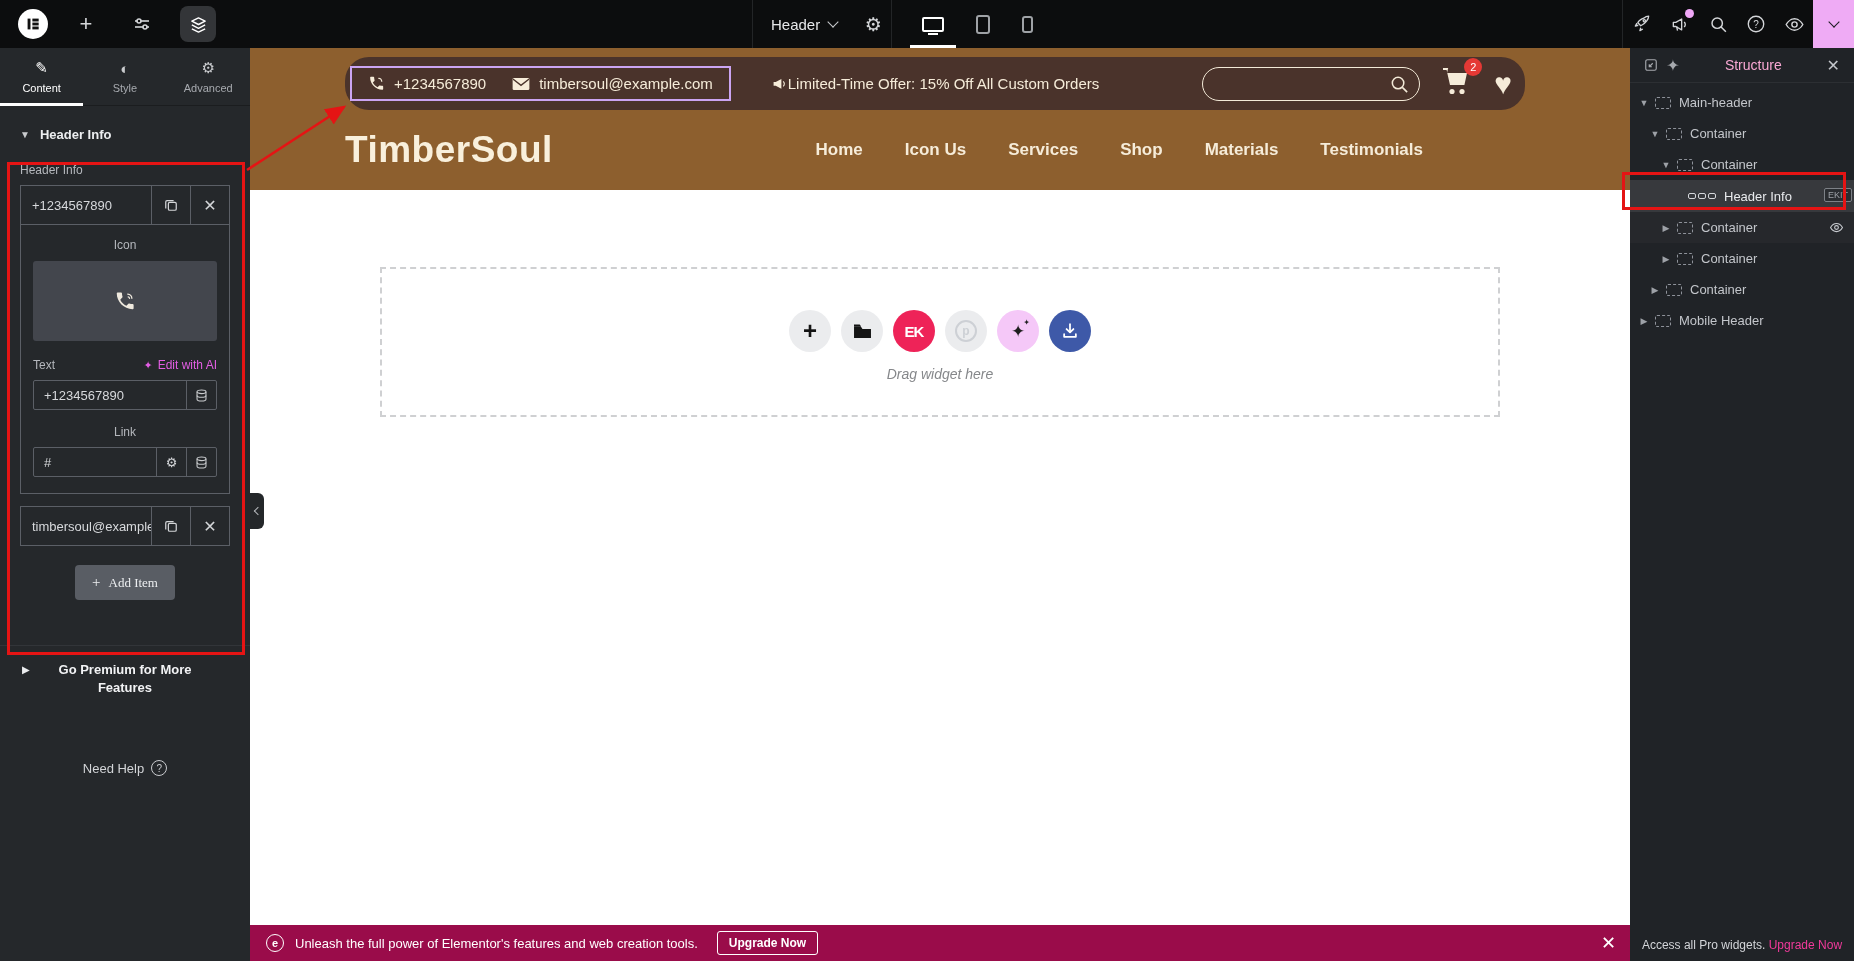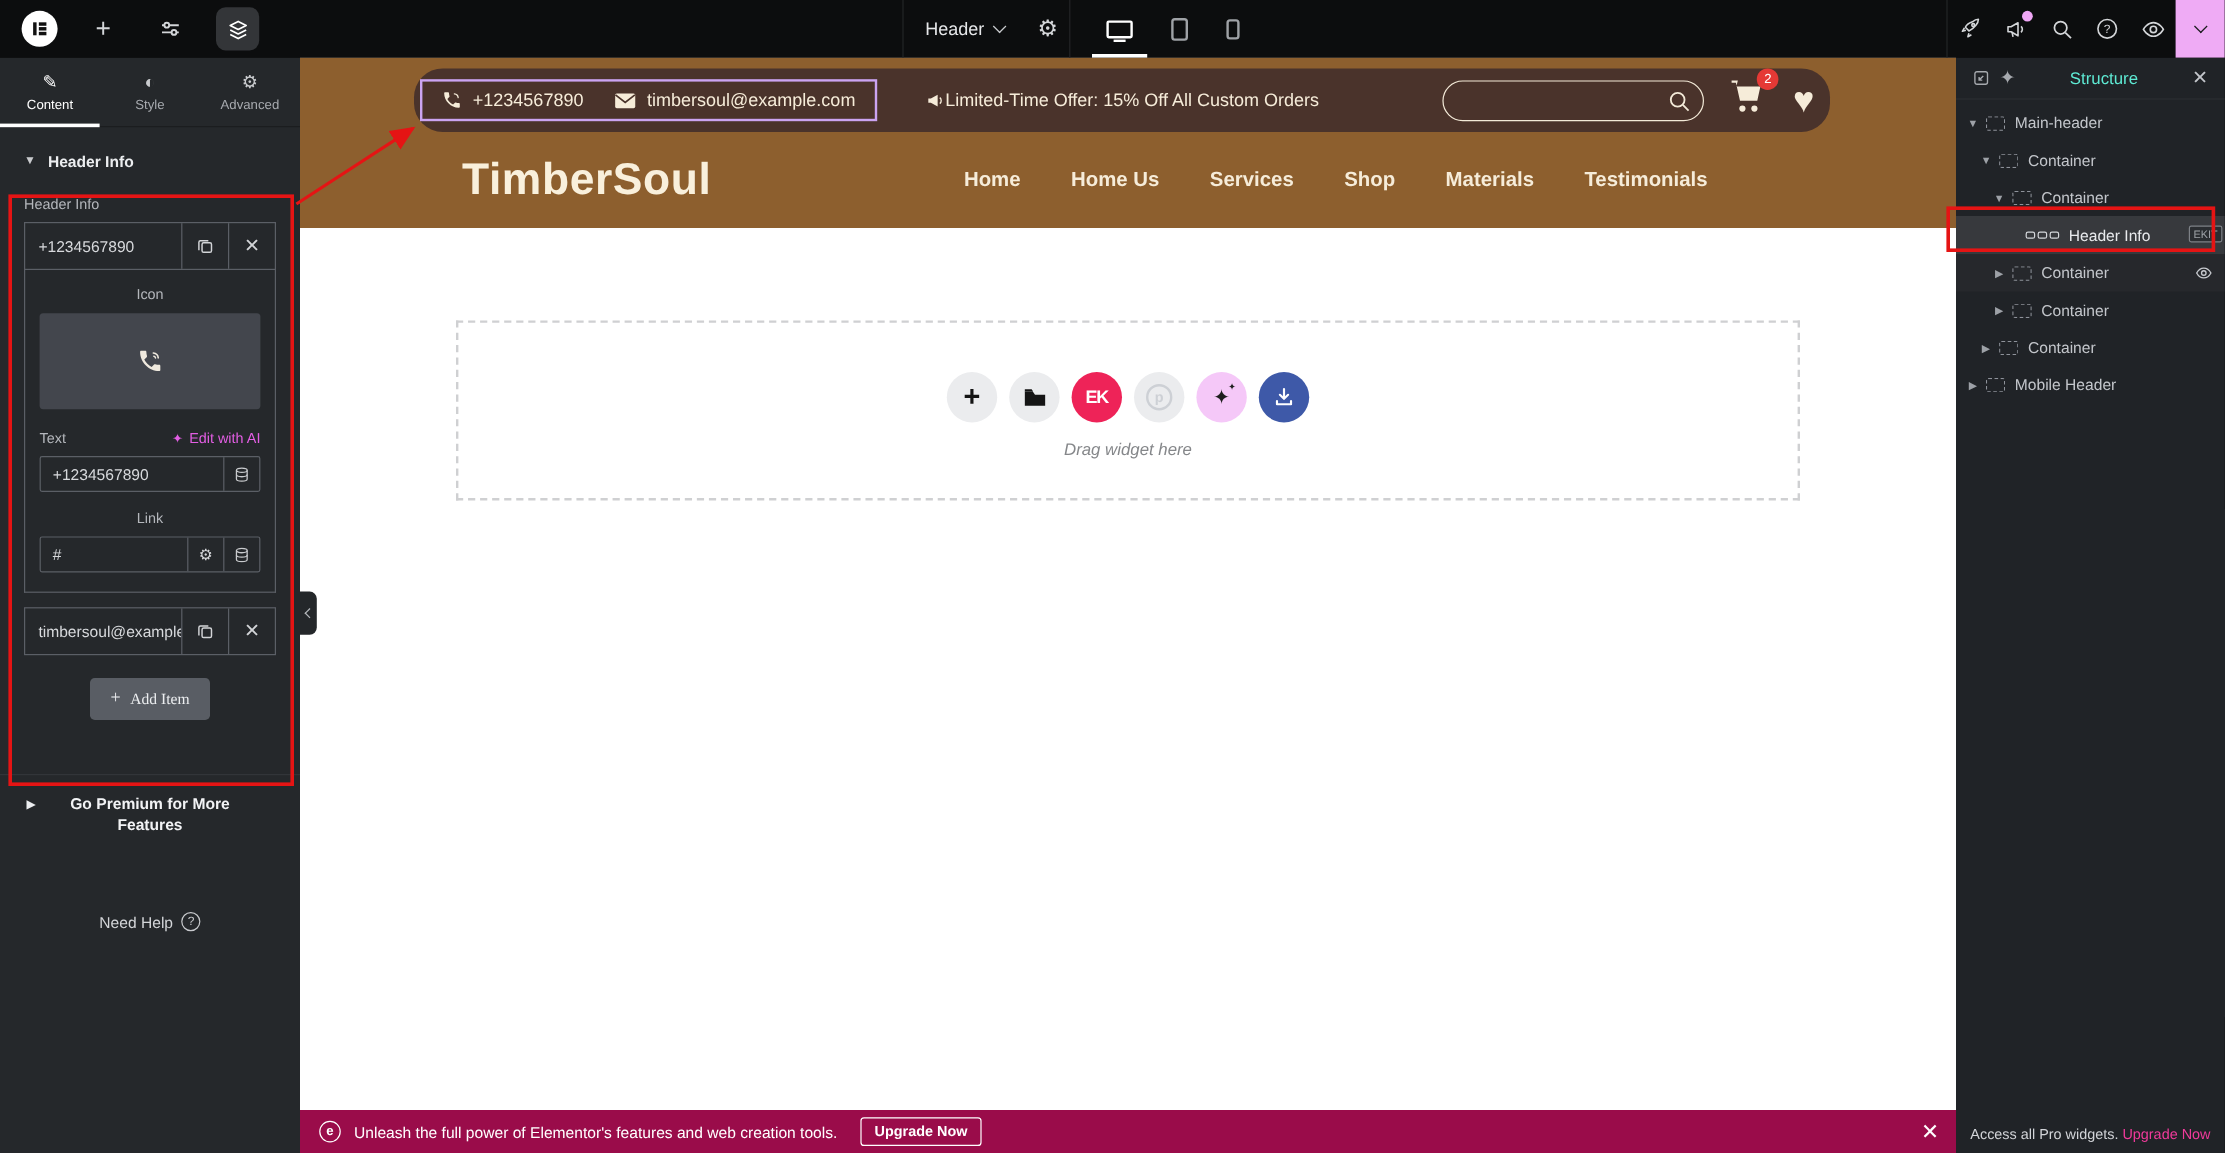--- a/index.html
+++ b/index.html
@@ -81,21 +81,21 @@
   .widget-sel { margin-left:5px; border:2px solid #cba4f2; display:flex; align-items:center; gap:26px; padding:7px 16px; }
   .hinfo { display:flex; align-items:center; gap:9px; font-size:15px; cursor:pointer; }
   .offer { position:absolute; left:50%; transform:translateX(-50%); display:flex; align-items:center; font-size:15px; }
   .bar-right { position:absolute; right:13px; display:flex; align-items:center; gap:21px; }
   .search-pill { width:218px; height:34px; border:1.5px solid #f3ead8; border-radius:17px; position:relative; cursor:text; }
   .search-pill svg { position:absolute; right:9px; top:6px; }
   .cart-wrap { position:relative; cursor:pointer; }
   .cart-badge { position:absolute; top:-9px; right:-9px; width:18px; height:18px; border-radius:50%; background:#e53935; color:#fff; font-size:11px; display:flex; align-items:center; justify-content:center; }
   .heart { font-size:30px; color:#f6ecd9; line-height:1; cursor:pointer; }
   .logo-row { position:absolute; left:0; right:0; top:62px; height:80px; display:flex; align-items:center; justify-content:space-between; padding:0 207px 0 95px; }
-  .site-logo { font-size:37px; font-weight:bold; color:#f9f0dc; letter-spacing:0.5px; cursor:pointer;margin-left:40px; }
+  .site-logo { font-size:37px; font-weight:bold; color:#f9f0dc; letter-spacing:0.5px; cursor:pointer; }
   .site-nav { display:flex; gap:42px; }
   .nav-item { font-size:17px; font-weight:bold; color:#f6ecd9; cursor:pointer; }
   .drop-zone { margin:77px auto 0; width:1120px; height:150px; border:2px dashed #cfd0d2; display:flex; flex-direction:column; align-items:center; padding-top:41px; }
   .circles { display:flex; gap:10px; }
   .circ { width:42px; height:42px; border-radius:50%; display:flex; align-items:center; justify-content:center; cursor:pointer; background:#ebecee; }
   .circ-plus { font-size:24px; color:#141414; font-weight:bold; }
   .circ-ek { background:#ee2358; color:#fff; font-weight:bold; font-size:15px; letter-spacing:-1px; }
   .circ-p { color:#c9ccd2; }
   .p-ring { width:22px; height:22px; border:2.5px solid #cdd0d5; border-radius:50%; display:flex; align-items:center; justify-content:center; font-size:12px; font-weight:bold; color:#cdd0d5; }
   .circ-ai { background:#f5c8f8; position:relative; }
@@ -108,21 +108,21 @@
   .banner { position:absolute; left:0; bottom:0; width:100%; height:36px; background:#9a0c4a; display:flex; align-items:center; padding:0 16px; gap:11px; color:#fff; }
   .e-badge { width:18px; height:18px; border:1.5px solid #fff; border-radius:50%; display:flex; align-items:center; justify-content:center; font-size:11px; font-weight:bold; }
   .banner-msg { font-size:13px; }
   .banner-btn { margin-left:8px; background:transparent; border:1px solid #fff; border-radius:3px; color:#fff; font-size:12px; font-weight:bold; padding:4px 11px; cursor:pointer; font-family:inherit; }
   .banner-x { position:absolute; right:14px; font-size:18px; cursor:pointer; color:#fff; }
 
   
   .spanel { position:absolute; left:1630px; top:48px; width:224px; height:913px; background:#202327; color:#c3c6cb; z-index:20; }
   .sp-head { height:35px; display:flex; align-items:center; padding:0 10px; border-bottom:1px solid #2c2f33; }
   .sp-hic { width:22px; display:flex; align-items:center; justify-content:center; color:#a6a9ae; cursor:pointer; }
-  .sp-title { flex:1; text-align:center; font-size:14px; color:#5eead4; }
+  .sp-title { flex:1; text-align:center; font-size:14px; color:#f9a8d4; }
   .sp-x { font-size:16px; color:#c3c6cb; cursor:pointer; padding:0 4px; }
   .tree { padding-top:4px; }
   .trow { height:31px; display:flex; align-items:center; font-size:13px; cursor:pointer; position:relative; }
   .trow .caret { width:12px; font-size:9px; color:#9da1a7; text-align:center; margin-right:5px; }
   .cicon { width:16px; height:12px; border:1px dashed #8e929a; border-radius:2px; margin-right:8px; flex:none; }
   .lv0 { padding-left:8px; } .lv1 { padding-left:19px; } .lv2 { padding-left:30px; } .lvw { padding-left:58px; }
   .trow.selected { background:#37393d; color:#e8eaed; height:32px; }
   .wicon { display:flex; gap:2px; margin-right:8px; }
   .wicon i { width:8px; height:6px; border:1px solid #d4d7db; border-radius:2px; }
   .ekit-badge { position:absolute; right:2px; top:8px; border:1px solid #7d8187; border-radius:2px; font-size:9px; color:#9da1a7; padding:1px 3px; background:#2a2d31; }
@@ -391,21 +391,21 @@
               </svg>
             <span class="cart-badge">2</span>
           </div>
           <span class="heart">♥</span>
         </div>
       </div>
       <div class="logo-row">
         <div class="site-logo">TimberSoul</div>
         <div class="site-nav">
           <span class="nav-item">Home</span>
-          <span class="nav-item">Home Us</span>
+          <span class="nav-item">Icon Us</span>
           <span class="nav-item">Services</span>
           <span class="nav-item">Shop</span>
           <span class="nav-item">Materials</span>
           <span class="nav-item">Testimonials</span>
         </div>
       </div>
     </div>
 
     <div class="drop-zone">
       <div class="circles">

